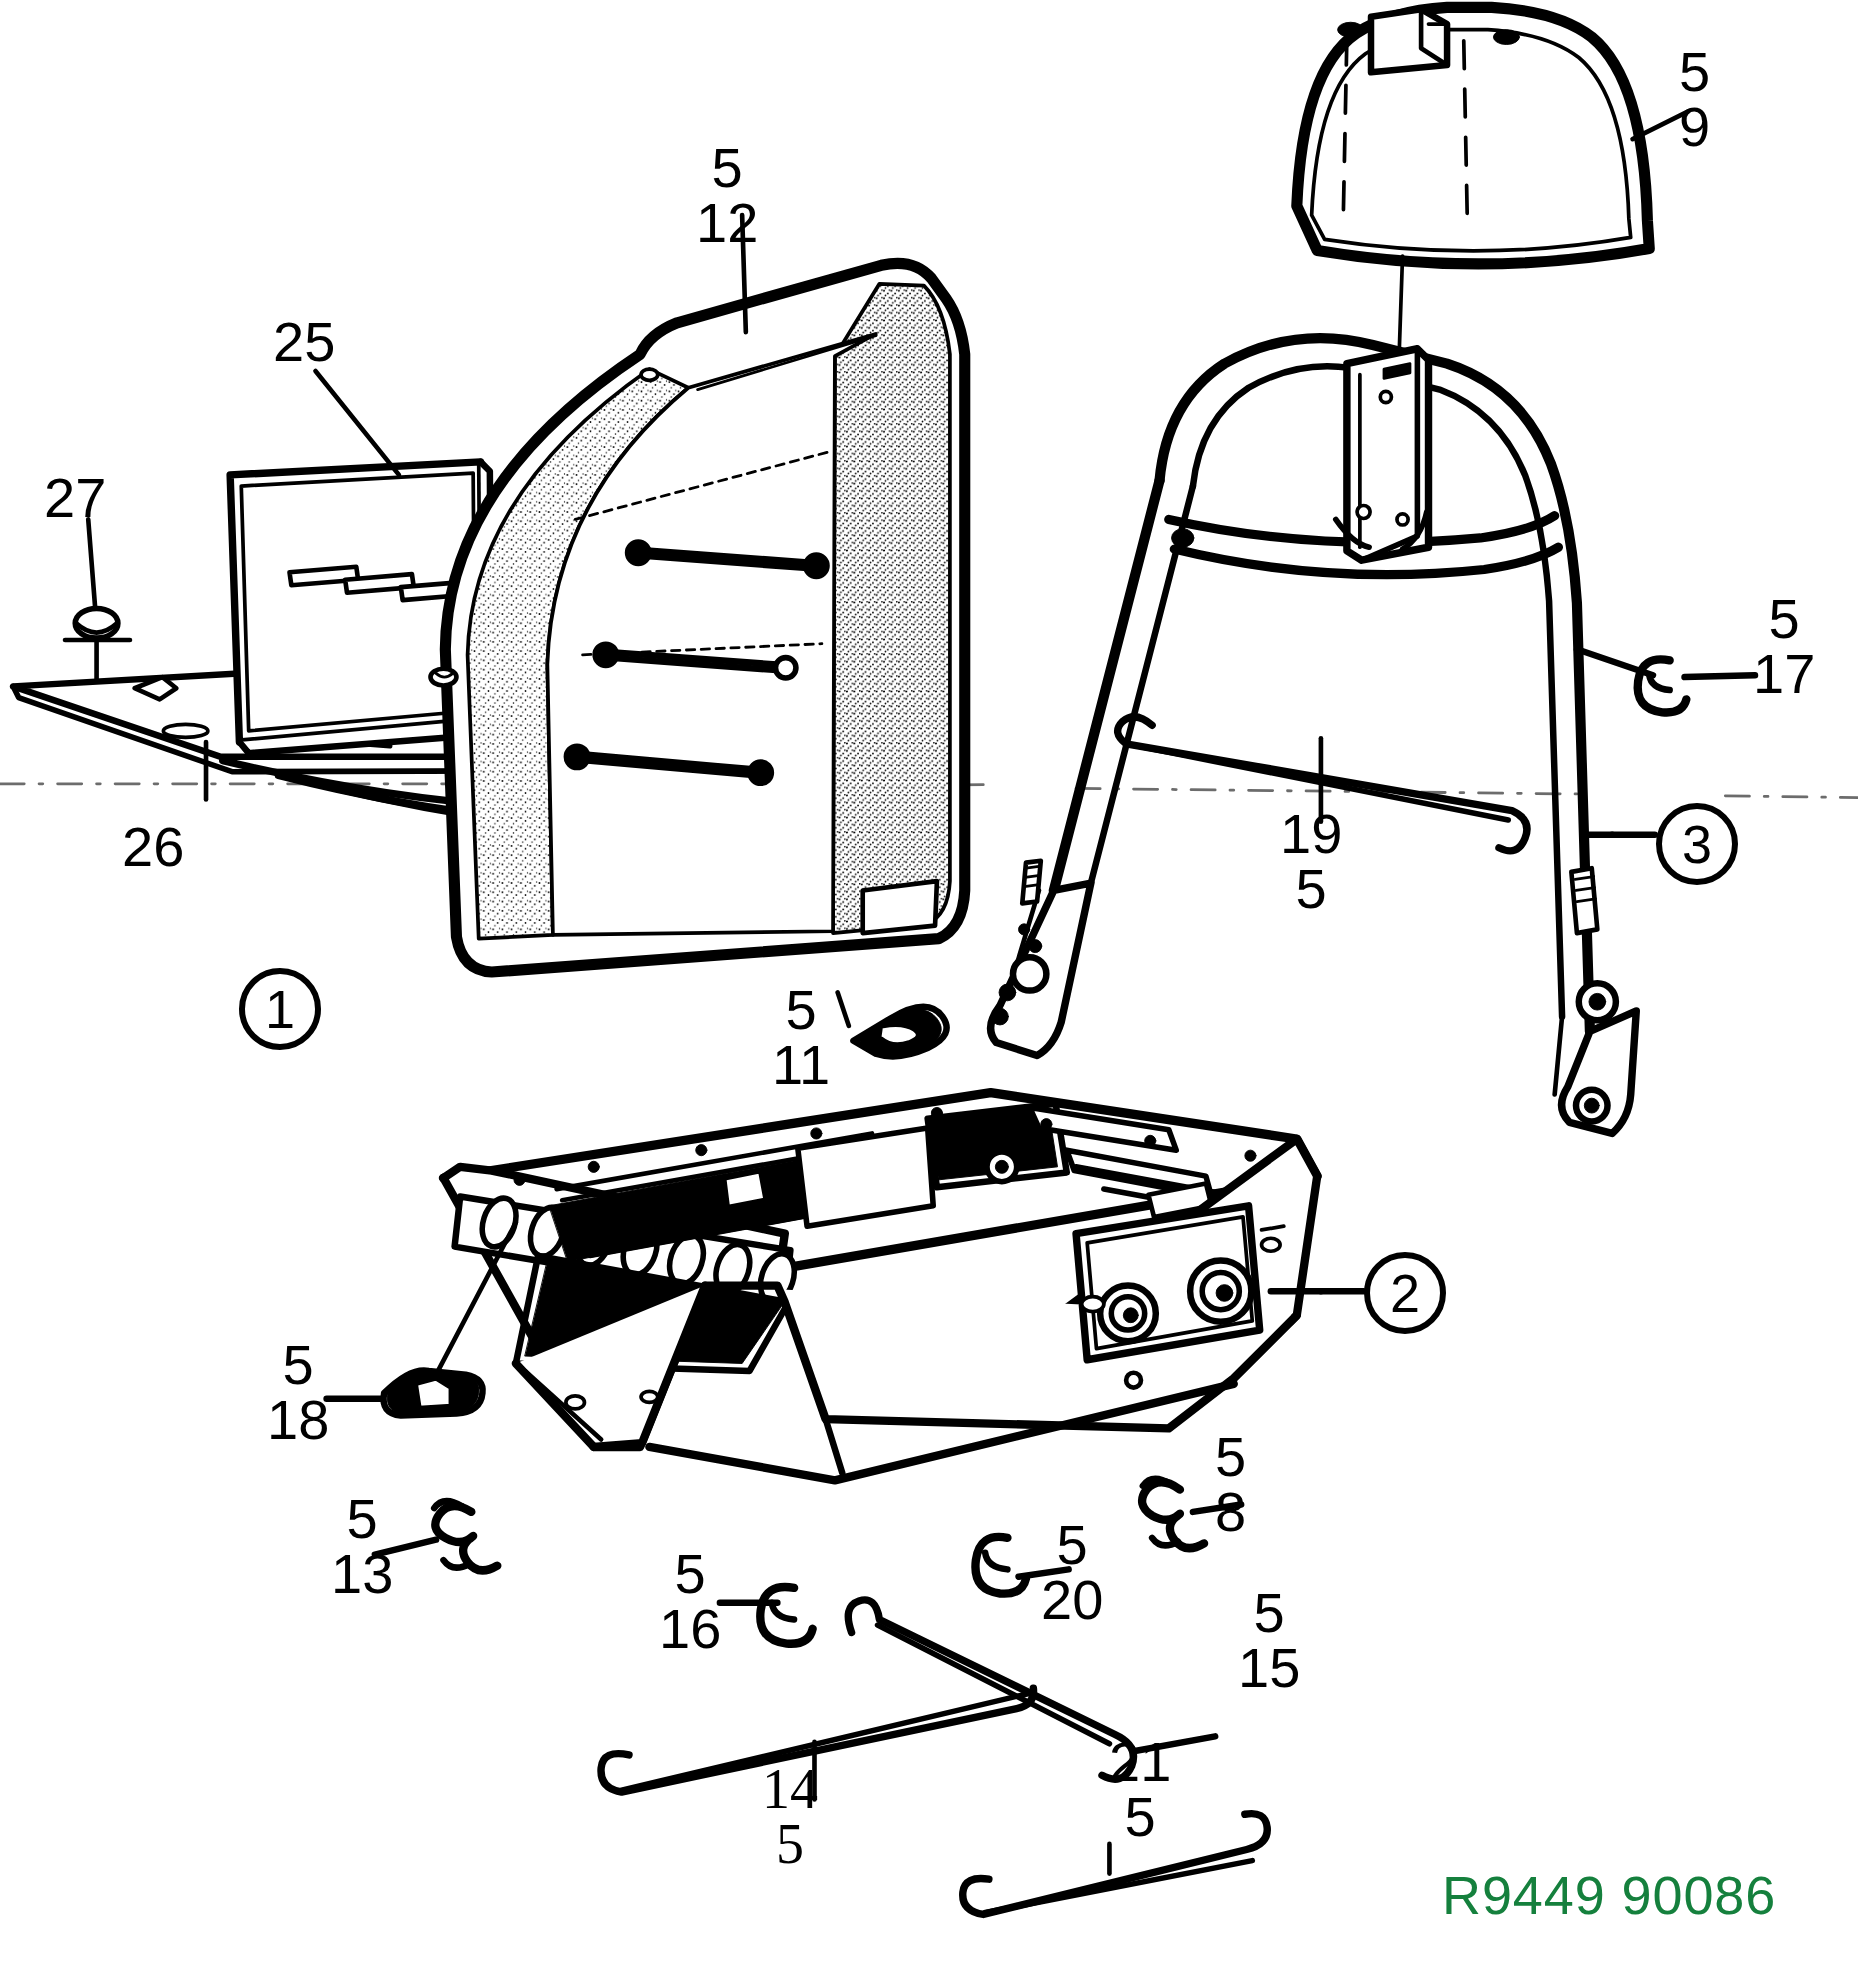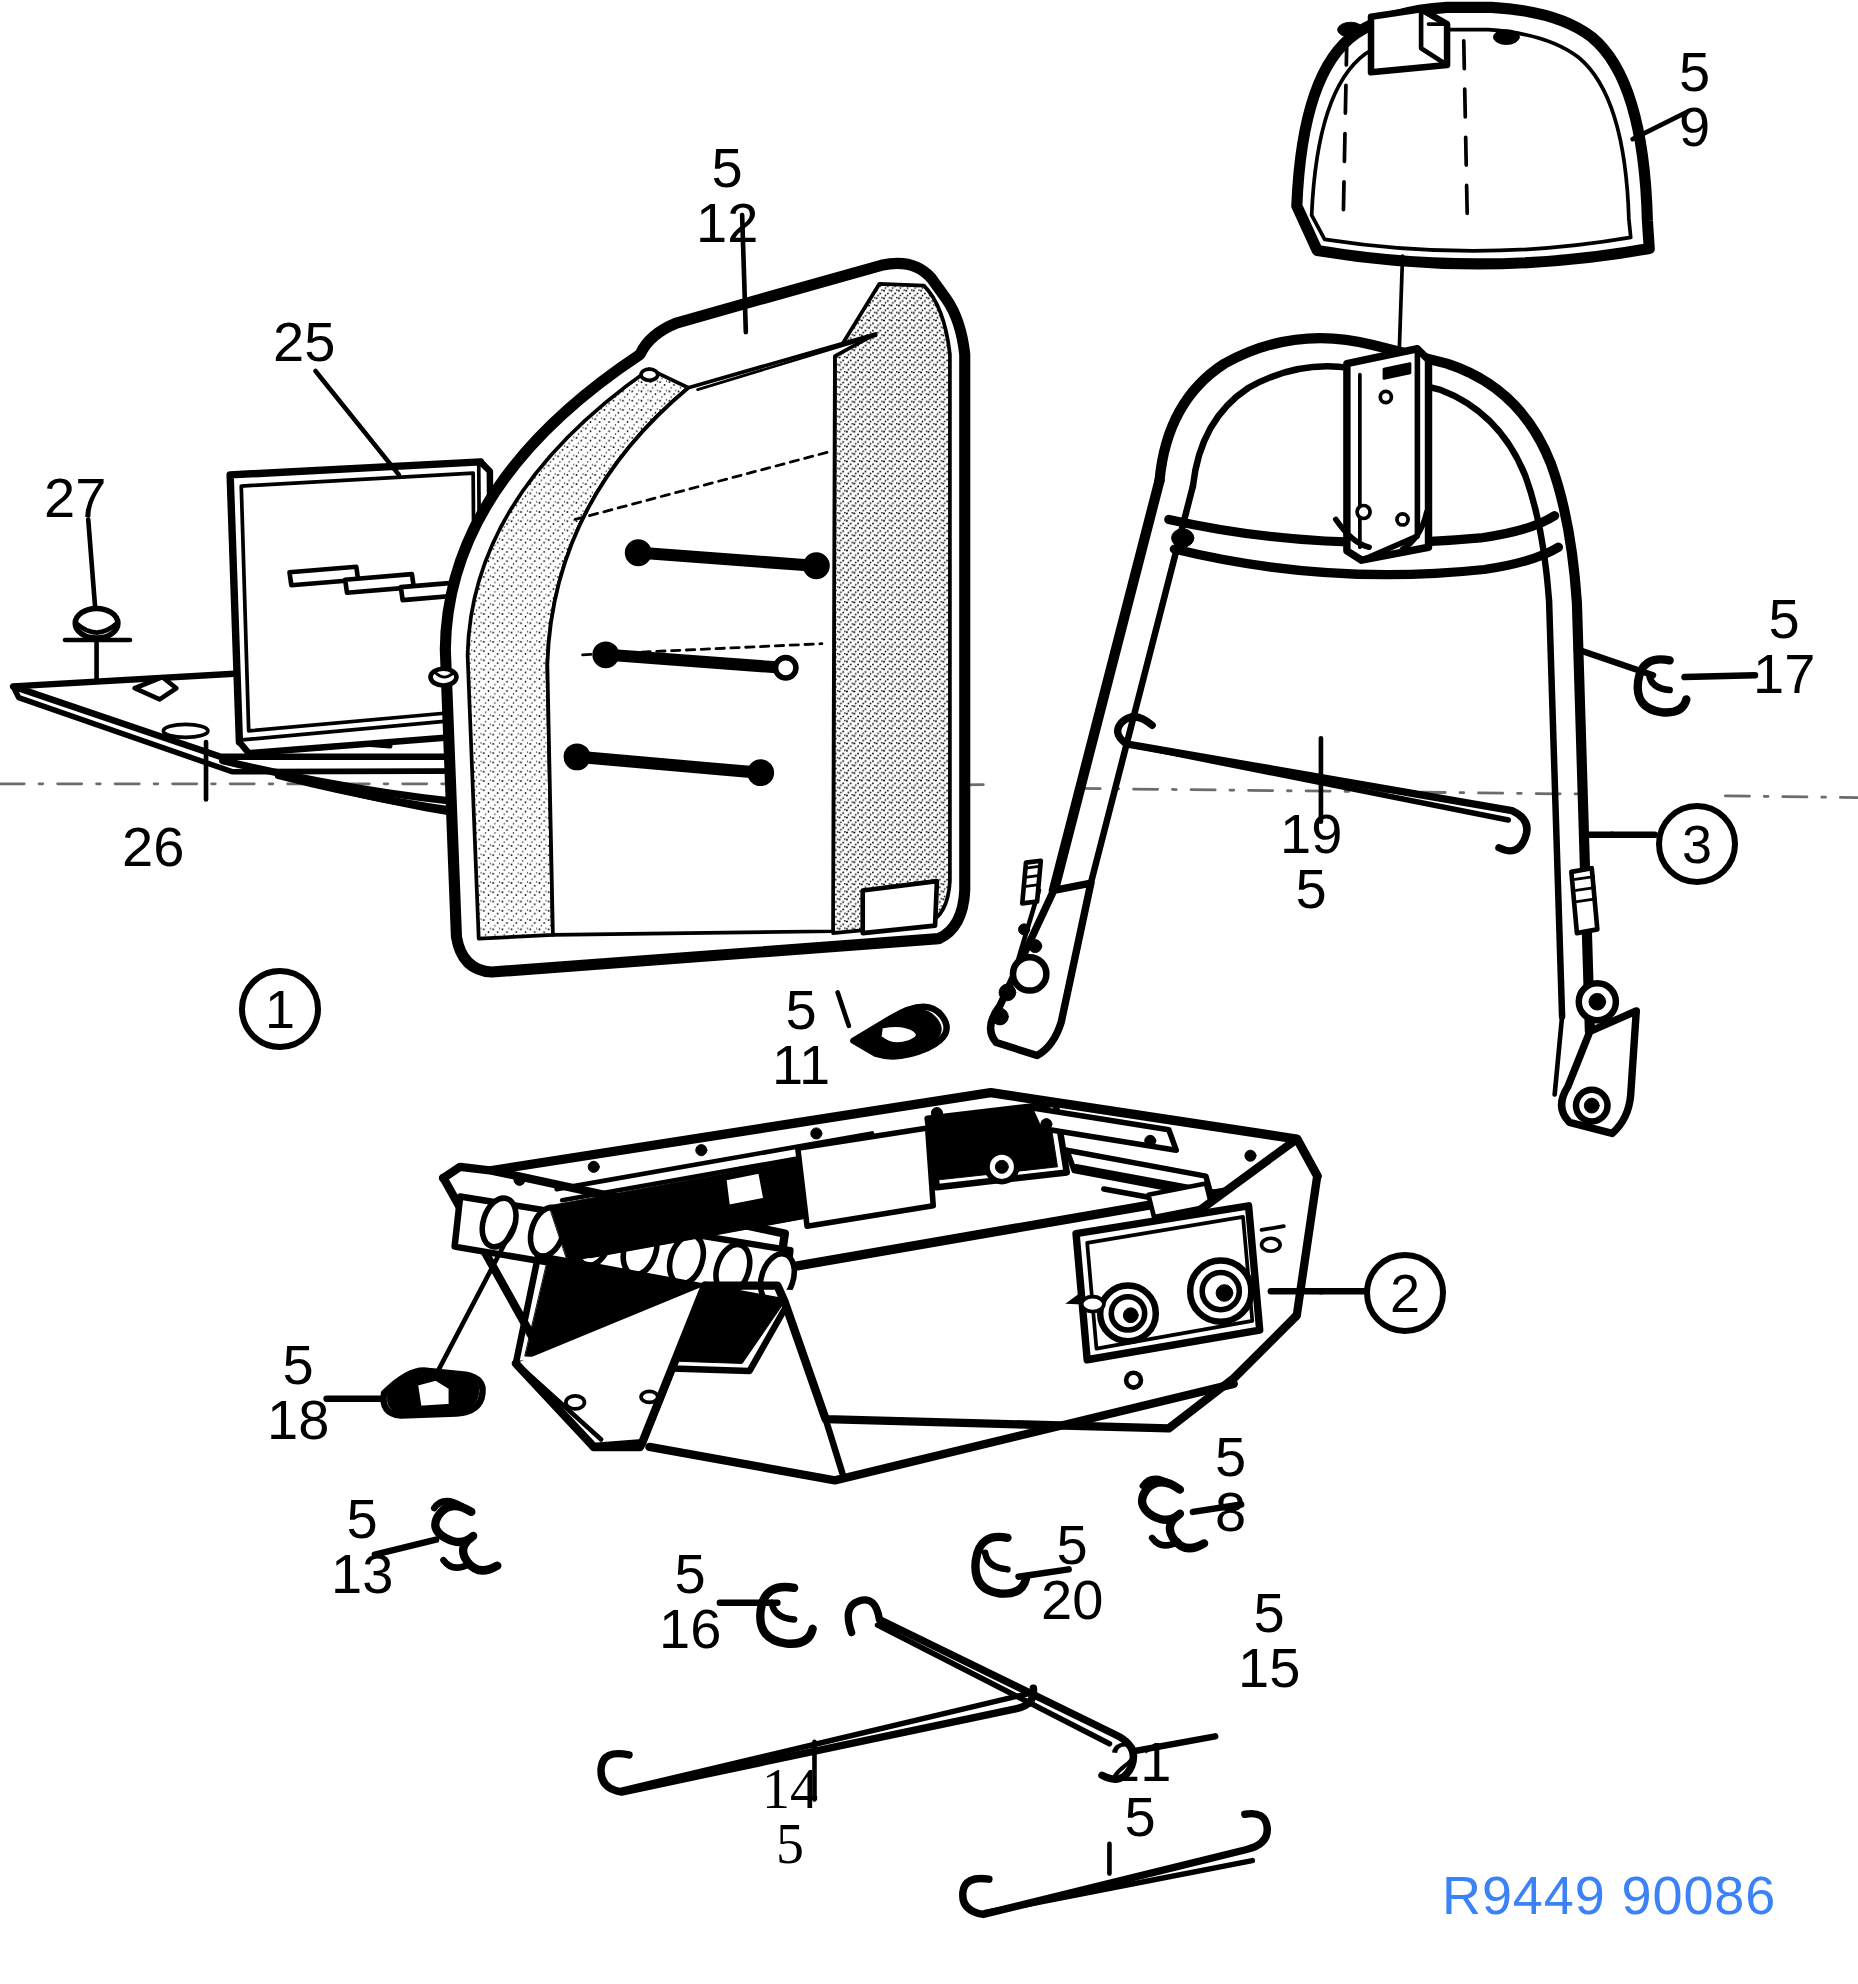--- a/index.html
+++ b/index.html
@@ -35,21 +35,21 @@
   }
   .lbl.stack {
     text-align: center;
     line-height: 0.98;
   }
   .drawingcode {
     position: absolute;
     font-family: "Liberation Sans", sans-serif;
     font-size: 54px;
     letter-spacing: 0.9px;
-    color: #3b82f6;
+    color: #15803d;
   }
   .circnum {
     position: absolute;
     width: 82px;
     height: 82px;
     border: 6.5px solid #000;
     border-radius: 50%;
     box-sizing: border-box;
     display: flex;
     align-items: center;

